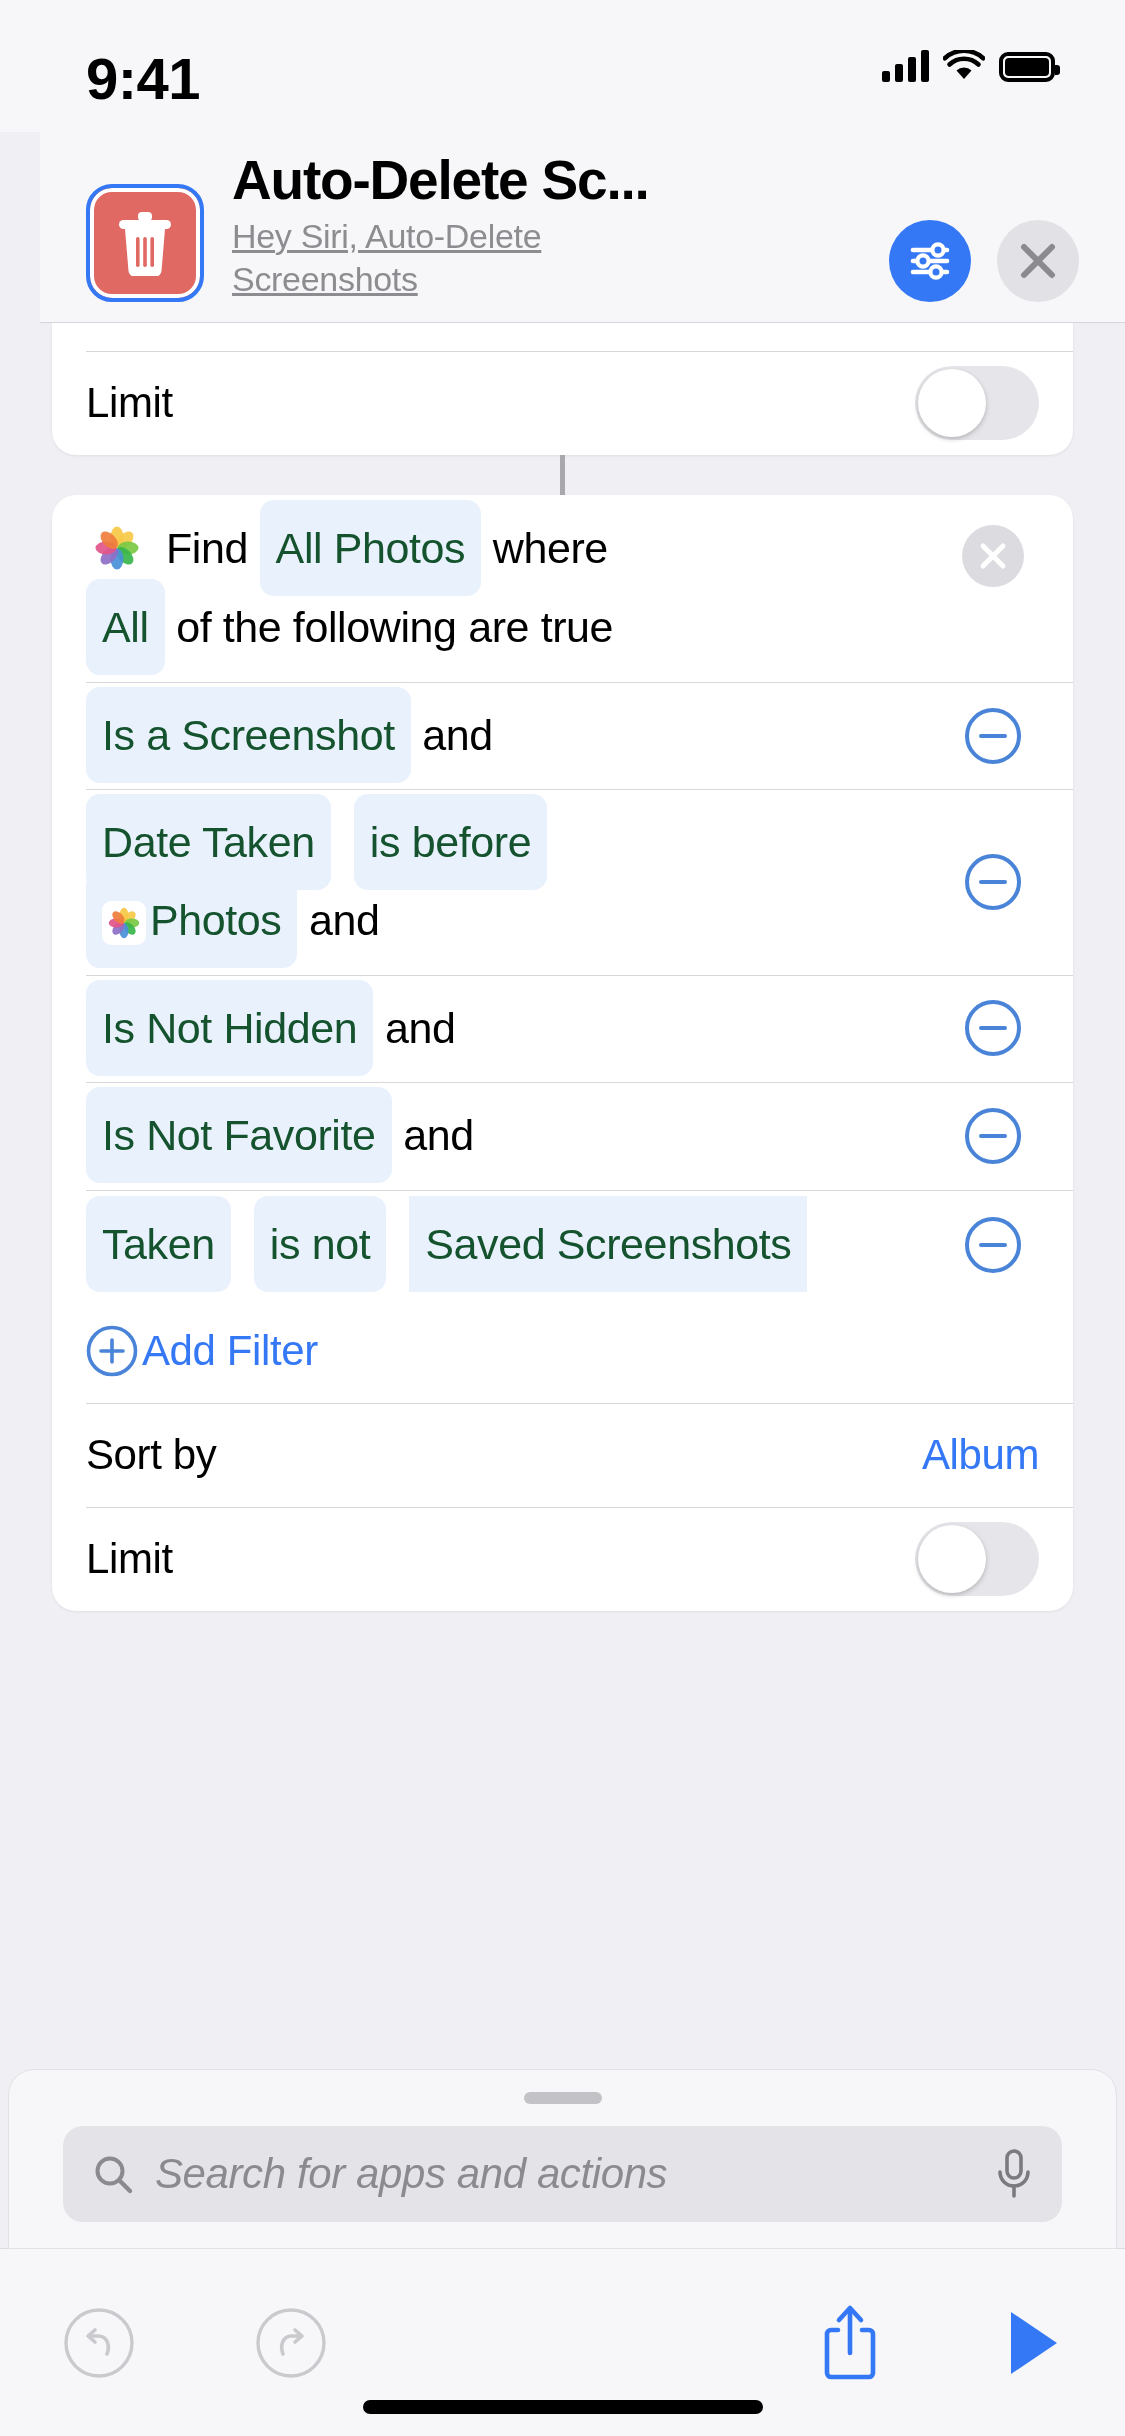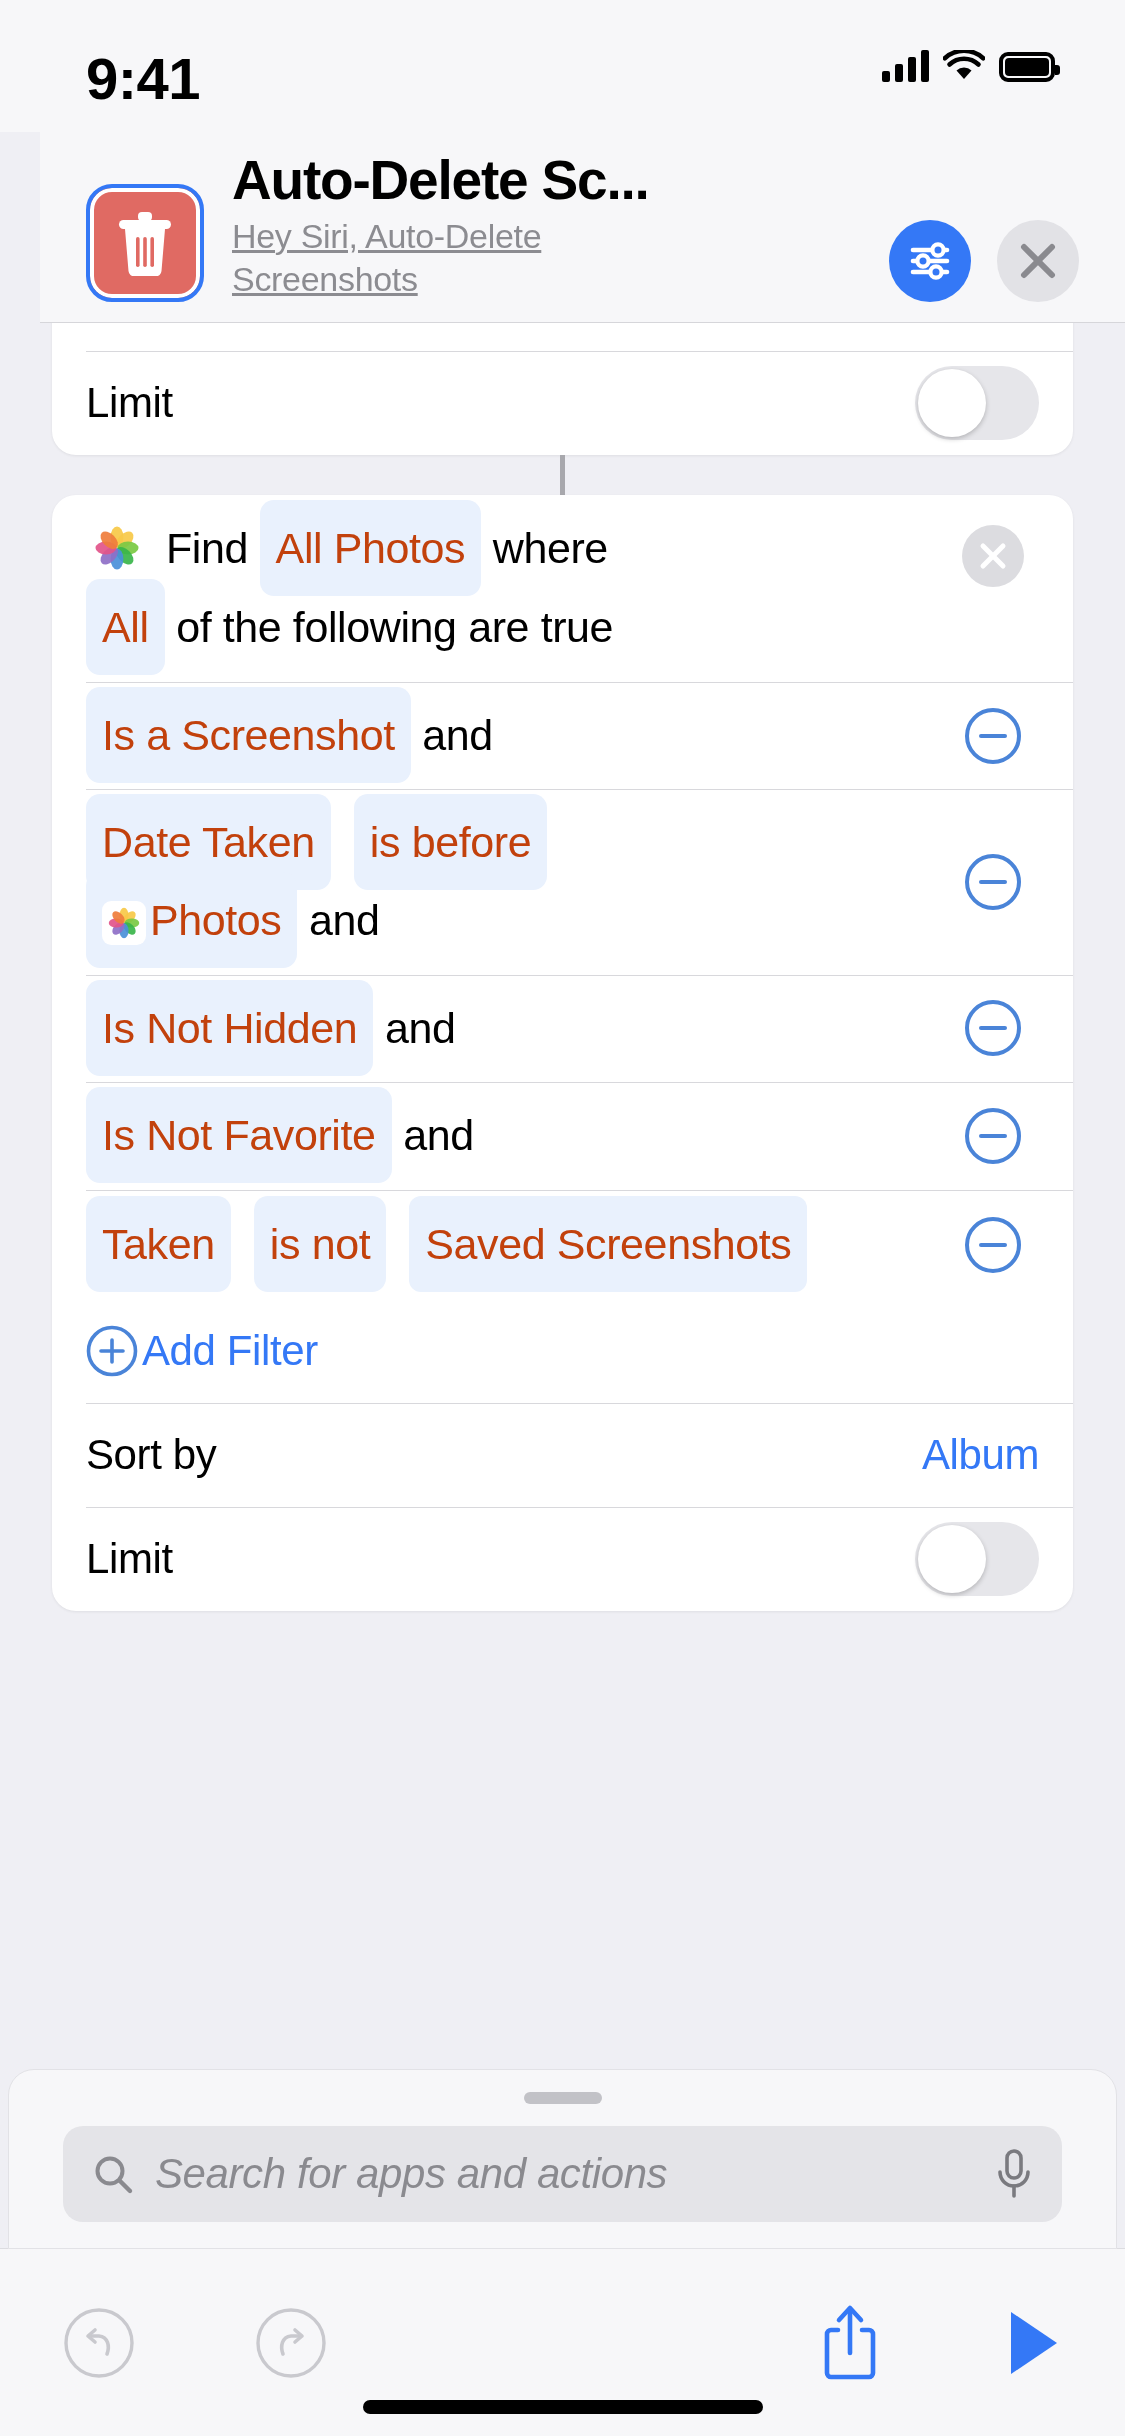--- a/index.html
+++ b/index.html
@@ -159,30 +159,30 @@
     height: 1px; background: #d8d8dc;
   }
   .frow-body { flex: 1 1 auto; min-width: 0; }
   .frow-side { flex: 0 0 auto; width: 92px; display: flex; justify-content: center; align-items: center; }
 
   .flow {
     font-size: 43px; color: #000; line-height: 1.48;
     letter-spacing: -0.4px;
   }
   .pill {
-    display: inline; color: #c2410c;
+    display: inline; color: #14532d;
     background: #e9f1fd;
     border-radius: 14px;
     padding: 24px 16px;
     box-decoration-break: clone;
     -webkit-box-decoration-break: clone;
     cursor: pointer;
   }
   .pill-wrap {
-    border-radius: 12px;
+    border-radius: 1px;
     margin-top: 8px;
   }
   .ph-ico-sm {
     width: 44px; height: 44px;
     vertical-align: -10px;
     margin-right: 4px;
   }
   .ph-ico {
     width: 62px; height: 62px;
     border-radius: 12px;

